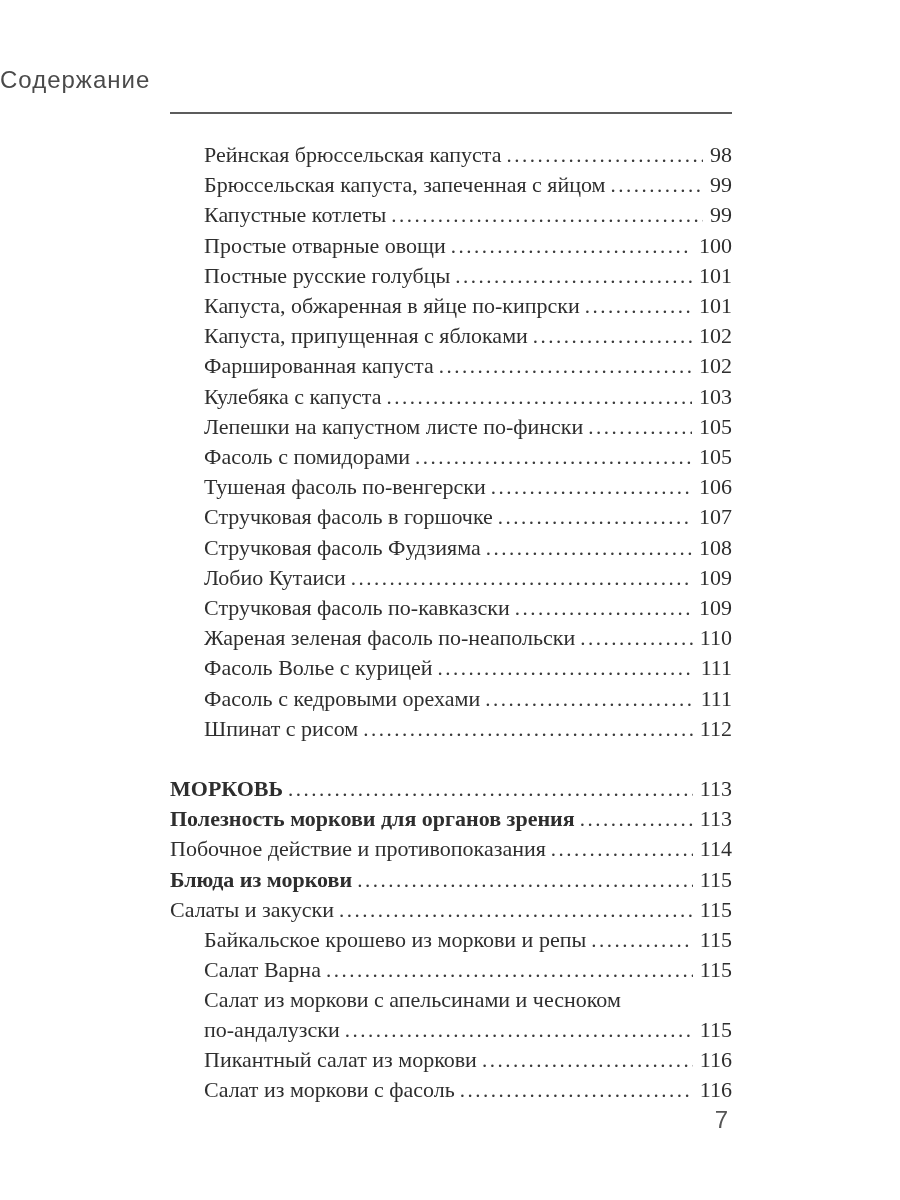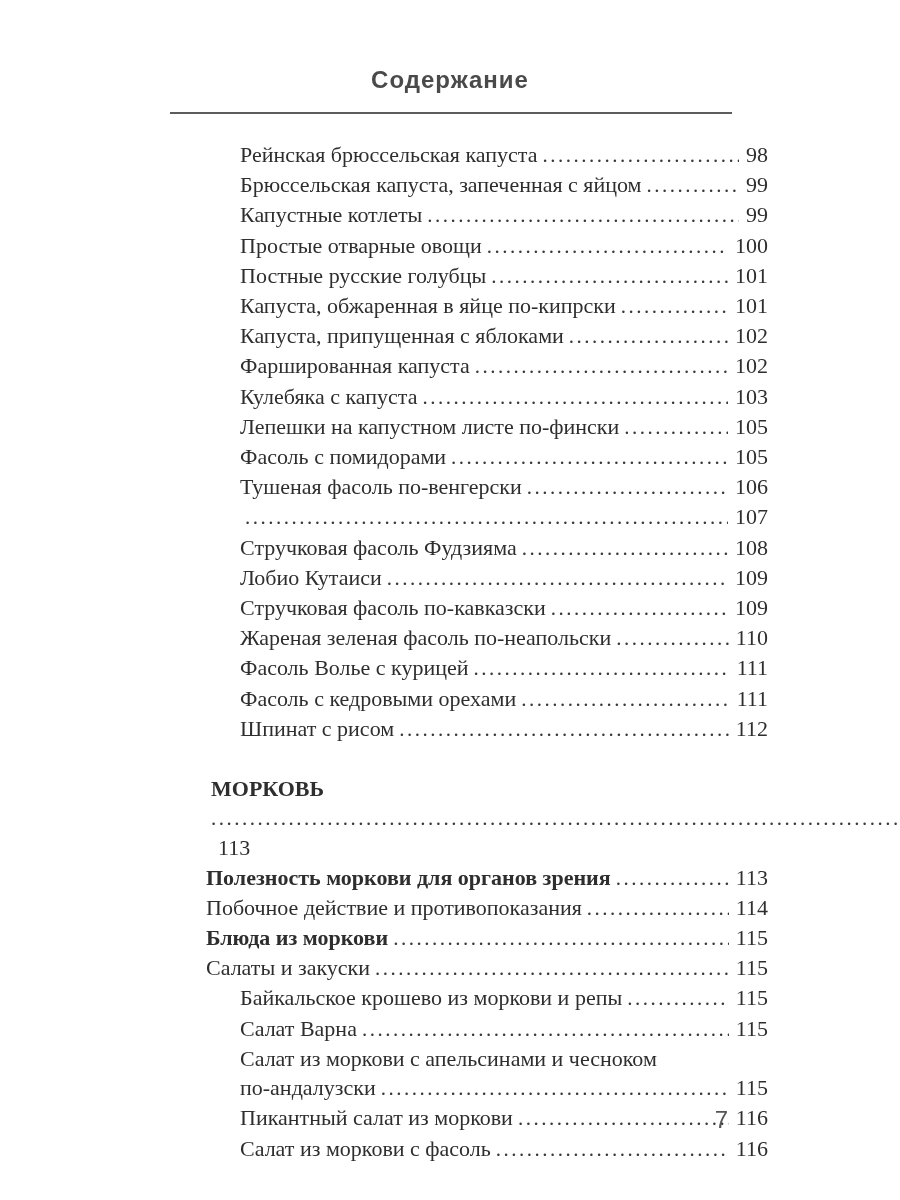--- a/index.html
+++ b/index.html
@@ -17,53 +17,51 @@
   }
   .page {
     position: absolute;
     inset: 0;
   }
   .running-head {
     position: absolute;
     top: 66px;
     left: 0;
     width: 100%;
-    text-align: center;
     font-family: "Liberation Sans", sans-serif;
-    font-weight: 700;
+    font-weight: 400;
     font-size: 24px;
     letter-spacing: 1px;
     color: #4a4a4a;
   }
   .head-rule {
     position: absolute;
     top: 112px;
     left: 170px;
     width: 562px;
     height: 0;
     border-top: 2px solid #5c5c5c;
   }
   .toc {
     position: absolute;
     top: 140px;
     left: 170px;
     width: 562px;
-    margin-left: 36px;
   }
   .toc-row {
     display: flex;
     align-items: baseline;
     font-size: 22px;
     line-height: 29.2px;
     color: #2e2e2e;
     white-space: nowrap;
   }
   .toc-row.indent-1 { padding-left: 34px; }
   .toc-row.bold .toc-title { font-weight: bold; }
-  .toc-row.gap-before { margin-top: 30px; flex-direction: column; }
+  .toc-row.gap-before { margin-top: 30px; }
   .toc-title {
     flex: 0 0 auto;
   }
   .toc-leader {
     flex: 1 1 auto;
     overflow: hidden;
     margin-left: 5px;
     min-width: 0;
   }
   .toc-leader::after {
@@ -152,20 +150,21 @@
     <span class="toc-title">Фасоль с помидорами</span>
     <span class="toc-leader"></span>
     <span class="toc-page">105</span>
   </div>
       <div class="toc-row indent-1">
     <span class="toc-title">Тушеная фасоль по-венгерски</span>
     <span class="toc-leader"></span>
     <span class="toc-page">106</span>
   </div>
       <div class="toc-row indent-1">
+    <span class="toc-title">Стручковая фасоль в горшочке</span>
     <span class="toc-leader"></span>
     <span class="toc-page">107</span>
   </div>
       <div class="toc-row indent-1">
     <span class="toc-title">Стручковая фасоль Фудзияма</span>
     <span class="toc-leader"></span>
     <span class="toc-page">108</span>
   </div>
       <div class="toc-row indent-1">
     <span class="toc-title">Лобио Кутаиси</span>

